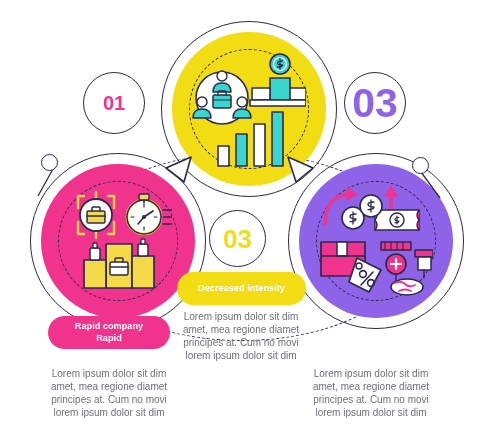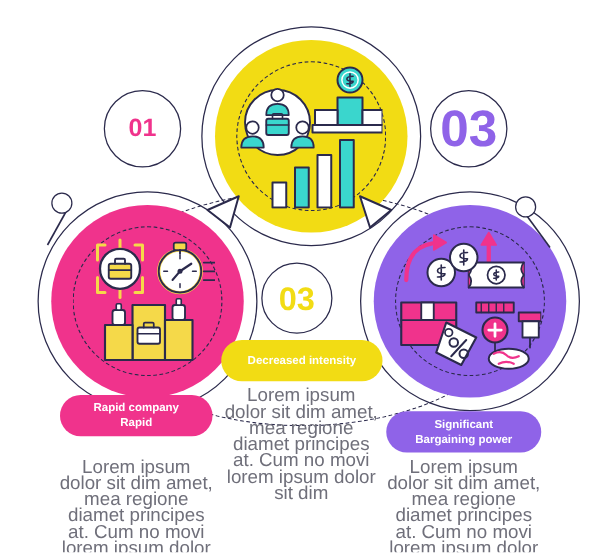--- a/index.html
+++ b/index.html
@@ -100,21 +100,21 @@
     padding: 4px 8px;
   }
   .pill-pink   { background: #f0338c; }
   .pill-yellow { background: #f2dc14; }
   .pill-purple { background: #8f63e8; }
 
   
   .body-text {
     position: absolute;
     color: #6f6f7a;
-    font-size: 15px;
+    font-size: 10px;
     line-height: 13px;
     text-align: center;
     box-sizing: border-box;
   }
 
   
   .svg-overlay {
     position: absolute;
     left: 0; top: 0;
     width: 480px; height: 442px;
@@ -305,26 +305,20 @@
       <div>Rapid</div>
     </div>
   </div>
 
   <div class="pill pill-yellow" style="left:177px; top:272px; width:129px; height:33px;">
     <div>
       <div>Decreased intensity</div>
     </div>
   </div>
 
-  <div class="pill pill-purple" style="left:309px; top:329px; width:124px; height:33px;">
-    <div>
-      <div>Significant</div>
-      <div>Bargaining power</div>
-    </div>
-  </div>
 
   <div class="body-text" style="left:47px; top:367px; width:124px;">Lorem ipsum dolor sit dim amet, mea regione diamet principes at. Cum no movi lorem ipsum dolor sit dim</div>
 
   <div class="body-text" style="left:179px; top:310px; width:124px;">Lorem ipsum dolor sit dim amet, mea regione diamet principes at. Cum no movi lorem ipsum dolor sit dim</div>
 
   <div class="body-text" style="left:309px; top:367px; width:124px;">Lorem ipsum dolor sit dim amet, mea regione diamet principes at. Cum no movi lorem ipsum dolor sit dim</div>
 
 </div>
 
 </body></html>

